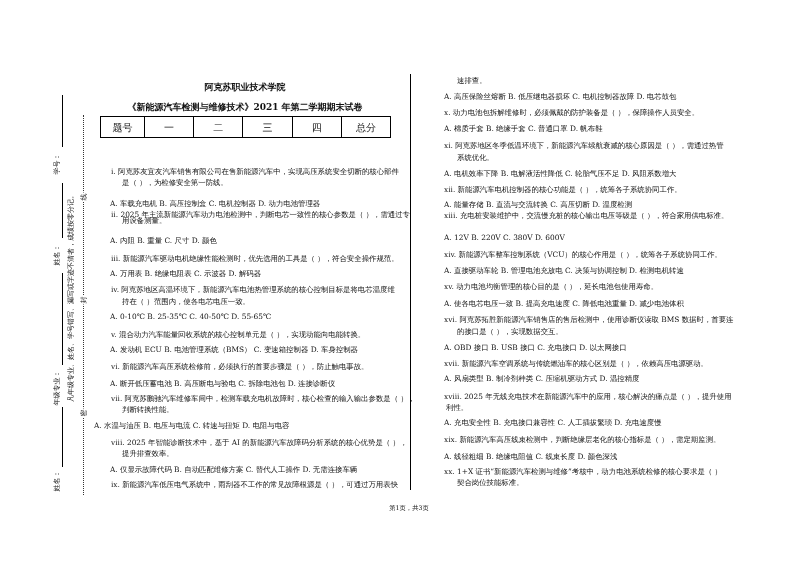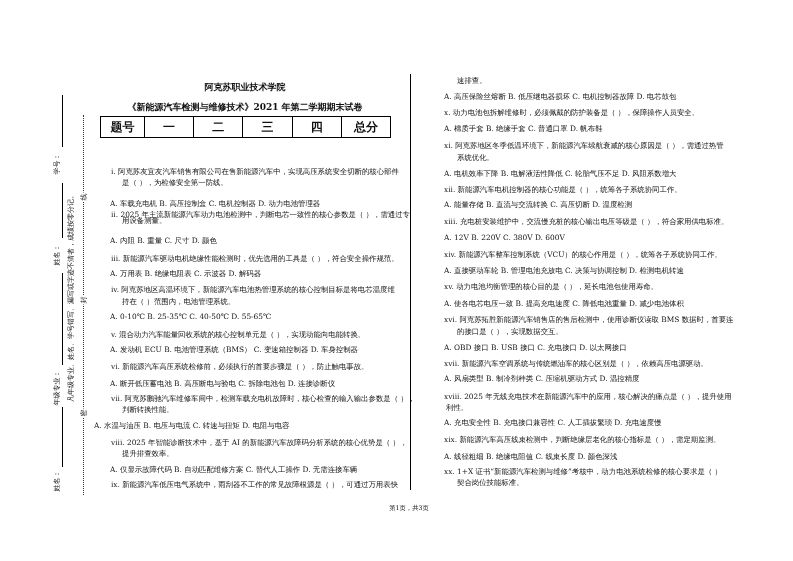--- a/index.html
+++ b/index.html
@@ -10,21 +10,21 @@
   }
   .abs { position: absolute; white-space: nowrap; }
   .ln { font-size: 7.4px; line-height: 10px; }
   .title { font-size: 9px; font-weight: bold; line-height: 12px; left: 245px; transform: translateX(-50%); }
   .section { font-size: 9.6px; font-weight: bold; line-height: 12px; }
   table.score {
     position: absolute; left: 100px; top: 116px; width: 291px; height: 22px;
     border-collapse: collapse; table-layout: fixed;
   }
   table.score td {
-    border: 1px solid #000; font-size: 12px; font-weight: bold; text-align: center;
+    border: 1px solid #000; font-size: 10px; font-weight: normal; text-align: center;
     padding: 0; height: 10px; line-height: 9px;
   }
   .divider { position: absolute; left: 410px; top: 74px; width: 1.4px; height: 416px; background: #000; }
   .solid { position: absolute; left: 62px; width: 1px; background: #000; }
   .dotted { position: absolute; left: 83px; top: 115px; height: 380px; border-left: 1px dotted #333; }
   .rot { position: absolute; white-space: nowrap; transform: translate(-50%, -50%) rotate(-90deg); font-size: 7px; line-height: 9px; }
   .seal { background: #fff; padding: 0 1px; }
   .footer { font-size: 6.3px; line-height: 8px; left: 409px; top: 504px; transform: translateX(-50%); }
 </style>
 </head>
@@ -73,21 +73,21 @@
     <div class="abs ln" style="left:110px;top:199px">A. 车载充电机  B. 高压控制盒  C. 电机控制器  D. 动力电池管理器</div>
 
     <div class="abs ln" style="left:111px;top:210px">ii. 2025 年主流新能源汽车动力电池检测中，判断电芯一致性的核心参数是（  ），需通过专</div>
     <div class="abs ln" style="left:122px;top:216px">用设备测量。</div>
     <div class="abs ln" style="left:110px;top:236px">A. 内阻  B. 重量  C. 尺寸  D. 颜色</div>
 
     <div class="abs ln" style="left:111px;top:254px">iii. 新能源汽车驱动电机绝缘性能检测时，优先选用的工具是（  ），符合安全操作规范。</div>
     <div class="abs ln" style="left:110px;top:269px">A. 万用表  B. 绝缘电阻表  C. 示波器  D. 解码器</div>
 
     <div class="abs ln" style="left:111px;top:285px">iv. 阿克苏地区高温环境下，新能源汽车电池热管理系统的核心控制目标是将电芯温度维</div>
-    <div class="abs ln" style="left:122px;top:297px">持在（  ）范围内，电池管理系统。</div>
+    <div class="abs ln" style="left:122px;top:297px">持在（  ）范围内，使各电芯电压一致。</div>
     <div class="abs ln" style="left:110px;top:312px">A. 0-10℃ B. 25-35℃ C. 40-50℃ D. 55-65℃</div>
 
     <div class="abs ln" style="left:111px;top:330px">v. 混合动力汽车能量回收系统的核心控制单元是（  ），实现动能向电能转换。</div>
     <div class="abs ln" style="left:110px;top:345px">A. 发动机 ECU B. 电池管理系统（BMS） C. 变速箱控制器  D. 车身控制器</div>
 
     <div class="abs ln" style="left:111px;top:362px">vi. 新能源汽车高压系统检修前，必须执行的首要步骤是（  ），防止触电事故。</div>
     <div class="abs ln" style="left:110px;top:379px">A. 断开低压蓄电池  B. 高压断电与验电  C. 拆除电池包  D. 连接诊断仪</div>
 
     <div class="abs ln" style="left:111px;top:394px">vii. 阿克苏鹏驰汽车维修车间中，检测车载充电机故障时，核心检查的输入输出参数是（  ），</div>
     <div class="abs ln" style="left:122px;top:405px">判断转换性能。</div>
@@ -107,21 +107,21 @@
     <div class="abs ln" style="left:444px;top:108px">x. 动力电池包拆解维修时，必须佩戴的防护装备是（  ），保障操作人员安全。</div>
     <div class="abs ln" style="left:444px;top:124px">A. 棉质手套  B. 绝缘手套  C. 普通口罩  D. 帆布鞋</div>
 
     <div class="abs ln" style="left:444px;top:141px">xi. 阿克苏地区冬季低温环境下，新能源汽车续航衰减的核心原因是（  ），需通过热管</div>
     <div class="abs ln" style="left:457px;top:153px">系统优化。</div>
     <div class="abs ln" style="left:444px;top:169px">A. 电机效率下降  B. 电解液活性降低  C. 轮胎气压不足  D. 风阻系数增大</div>
 
     <div class="abs ln" style="left:444px;top:185px">xii. 新能源汽车电机控制器的核心功能是（  ），统筹各子系统协同工作。</div>
     <div class="abs ln" style="left:444px;top:200px">A. 能量存储  B. 直流与交流转换  C. 高压切断  D. 温度检测</div>
 
-    <div class="abs ln" style="left:444px;top:217px">xiii. 充电桩安装维护中，交流慢充桩的核心输出电压等级是（  ），符合家用供电标准。</div>
+    <div class="abs ln" style="left:444px;top:211px">xiii. 充电桩安装维护中，交流慢充桩的核心输出电压等级是（  ），符合家用供电标准。</div>
     <div class="abs ln" style="left:444px;top:233px">A. 12V B. 220V C. 380V D. 600V</div>
 
     <div class="abs ln" style="left:444px;top:250px">xiv. 新能源汽车整车控制系统（VCU）的核心作用是（  ），统筹各子系统协同工作。</div>
     <div class="abs ln" style="left:444px;top:266px">A. 直接驱动车轮  B. 管理电池充放电  C. 决策与协调控制  D. 检测电机转速</div>
 
     <div class="abs ln" style="left:444px;top:282px">xv. 动力电池均衡管理的核心目的是（  ），延长电池包使用寿命。</div>
     <div class="abs ln" style="left:444px;top:299px">A. 使各电芯电压一致  B. 提高充电速度  C. 降低电池重量  D. 减少电池体积</div>
 
     <div class="abs ln" style="left:444px;top:315px">xvi. 阿克苏拓胜新能源汽车销售店的售后检测中，使用诊断仪读取 BMS 数据时，首要连</div>
     <div class="abs ln" style="left:457px;top:327px">的接口是（  ），实现数据交互。</div>

